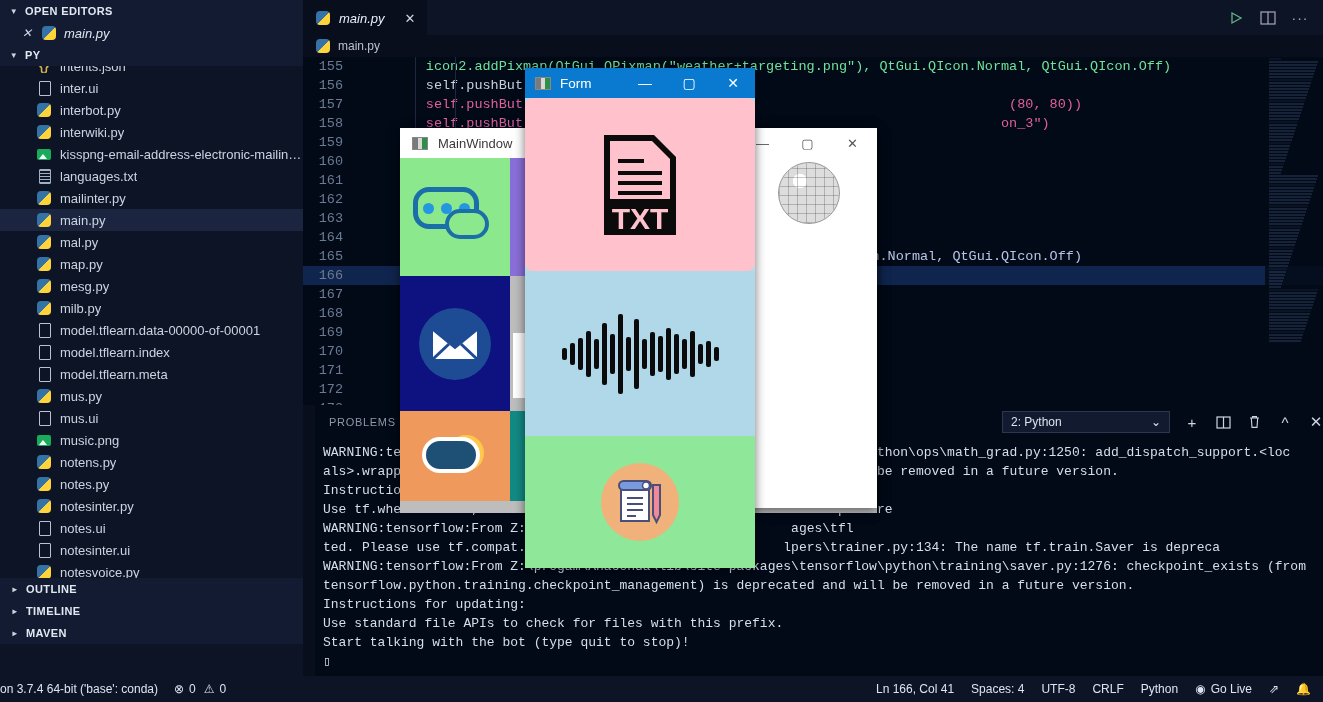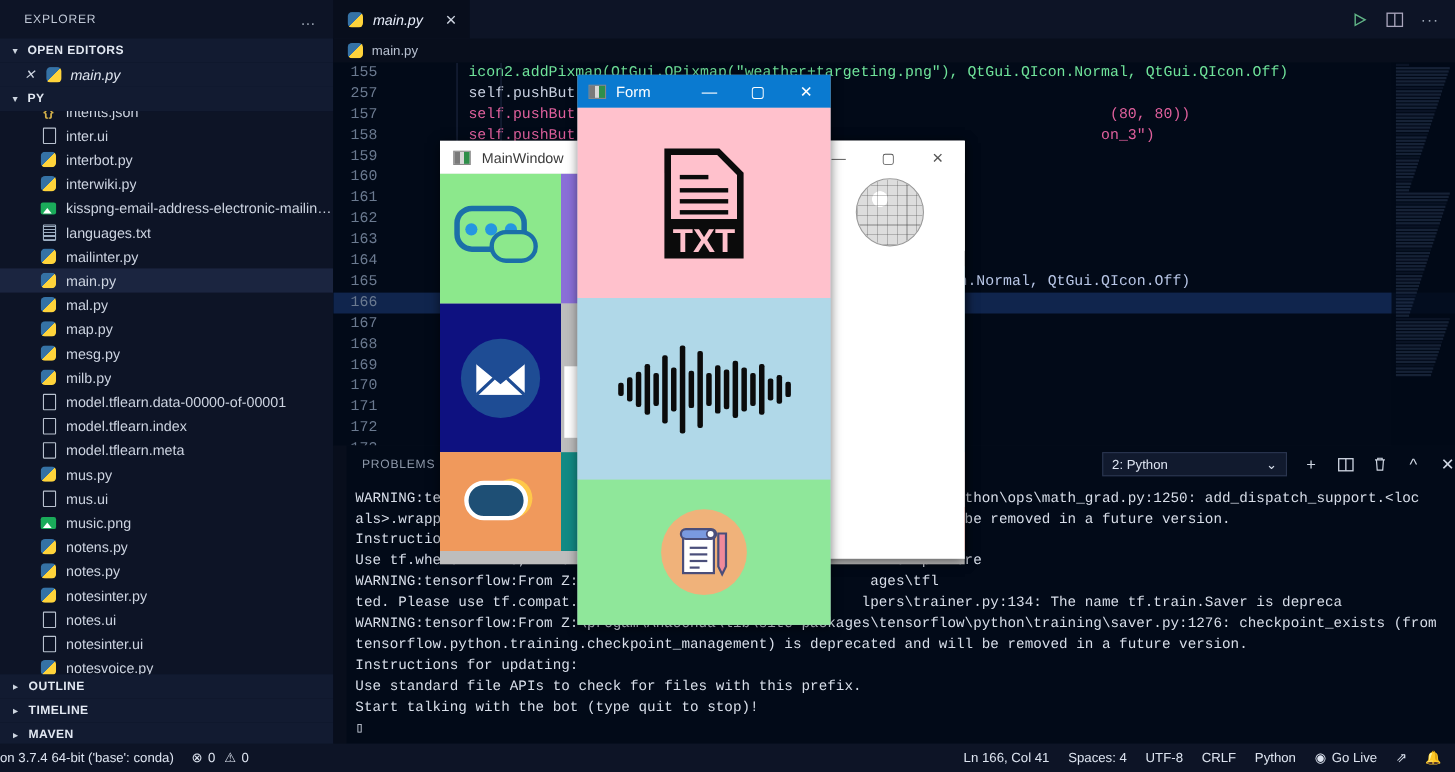--- a/index.html
+++ b/index.html
@@ -215,24 +215,20 @@
                  display:flex; align-items:center; justify-content:center; cursor:pointer; }
   .sb-gray { background:#bdbdbd; }
   .white-field { background:#fff; }
 </style>
 </head>
 <body>
 
 <div id="app">
 
   <div class="sidebar">
-    <div class="sidebar-header">
-      <span>EXPLORER</span>
-      <span class="dots-h">…</span>
-    </div>
 
     <div class="section-head">
       <span class="chev">▼</span>
       <span>OPEN EDITORS</span>
     </div>
 
     <div class="openeditor-row">
       <span class="oe-close">✕</span>
       <span class="ic ic-py"></span>
       <span>main.py</span>
@@ -387,21 +383,21 @@
 
     <div class="code-area">
       <div class="indent-guide" style="left:112px;"></div>
       <div class="indent-guide" style="left:152px;"></div>
       <div id="code-lines">
           <div class="code-line">
             <span class="ln">155</span>
             <span class="code-txt" style="color: rgb(111, 227, 154);">        icon2.addPixmap(QtGui.QPixmap("weather+targeting.png"), QtGui.QIcon.Normal, QtGui.QIcon.Off)</span>
           </div>
           <div class="code-line">
-            <span class="ln">257</span>
+            <span class="ln">156</span>
             <span class="code-txt">        self.pushBut</span>
           </div>
           <div class="code-line">
             <span class="ln">157</span>
             <span class="code-txt" style="color: rgb(224, 96, 157);">        self.pushBut                                                            (80, 80))</span>
           </div>
           <div class="code-line">
             <span class="ln">158</span>
             <span class="code-txt" style="color: rgb(224, 96, 157);">        self.pushBut                                                           on_3")</span>
           </div>
@@ -685,21 +681,21 @@
       <span class="qt-ico"></span>
       <span>Form</span>
       <span class="ctrls">
         <span class="ctrl">—</span>
         <span class="ctrl">▢</span>
         <span class="ctrl">✕</span>
       </span>
     </div>
     <div class="form-body">
 
-      <div class="form-sec" style="background:#ffc1cc;flex:0 0 173px;">
+      <div class="form-sec" style="background:#ffc1cc;flex:0 0 173px;border-radius:8px;">
         <div class="txt-icon">
           <svg width="84" height="104" viewBox="0 0 84 104">
             <path d="M6 2 H56 L78 24 V102 H6 Z" fill="#0b0b0b"></path>
             <path d="M12 8 H54 L72 26 V66 H12 Z" fill="#ffc1cc"></path>
             <rect x="20" y="26" width="26" height="4" fill="#0b0b0b"></rect>
             <rect x="20" y="38" width="44" height="4" fill="#0b0b0b"></rect>
             <rect x="20" y="48" width="44" height="4" fill="#0b0b0b"></rect>
             <rect x="20" y="58" width="44" height="4" fill="#0b0b0b"></rect>
             <text x="42" y="96" font-family="Liberation Sans, sans-serif" font-size="30" font-weight="bold" fill="#ffc1cc" text-anchor="middle">TXT</text>
           </svg>

